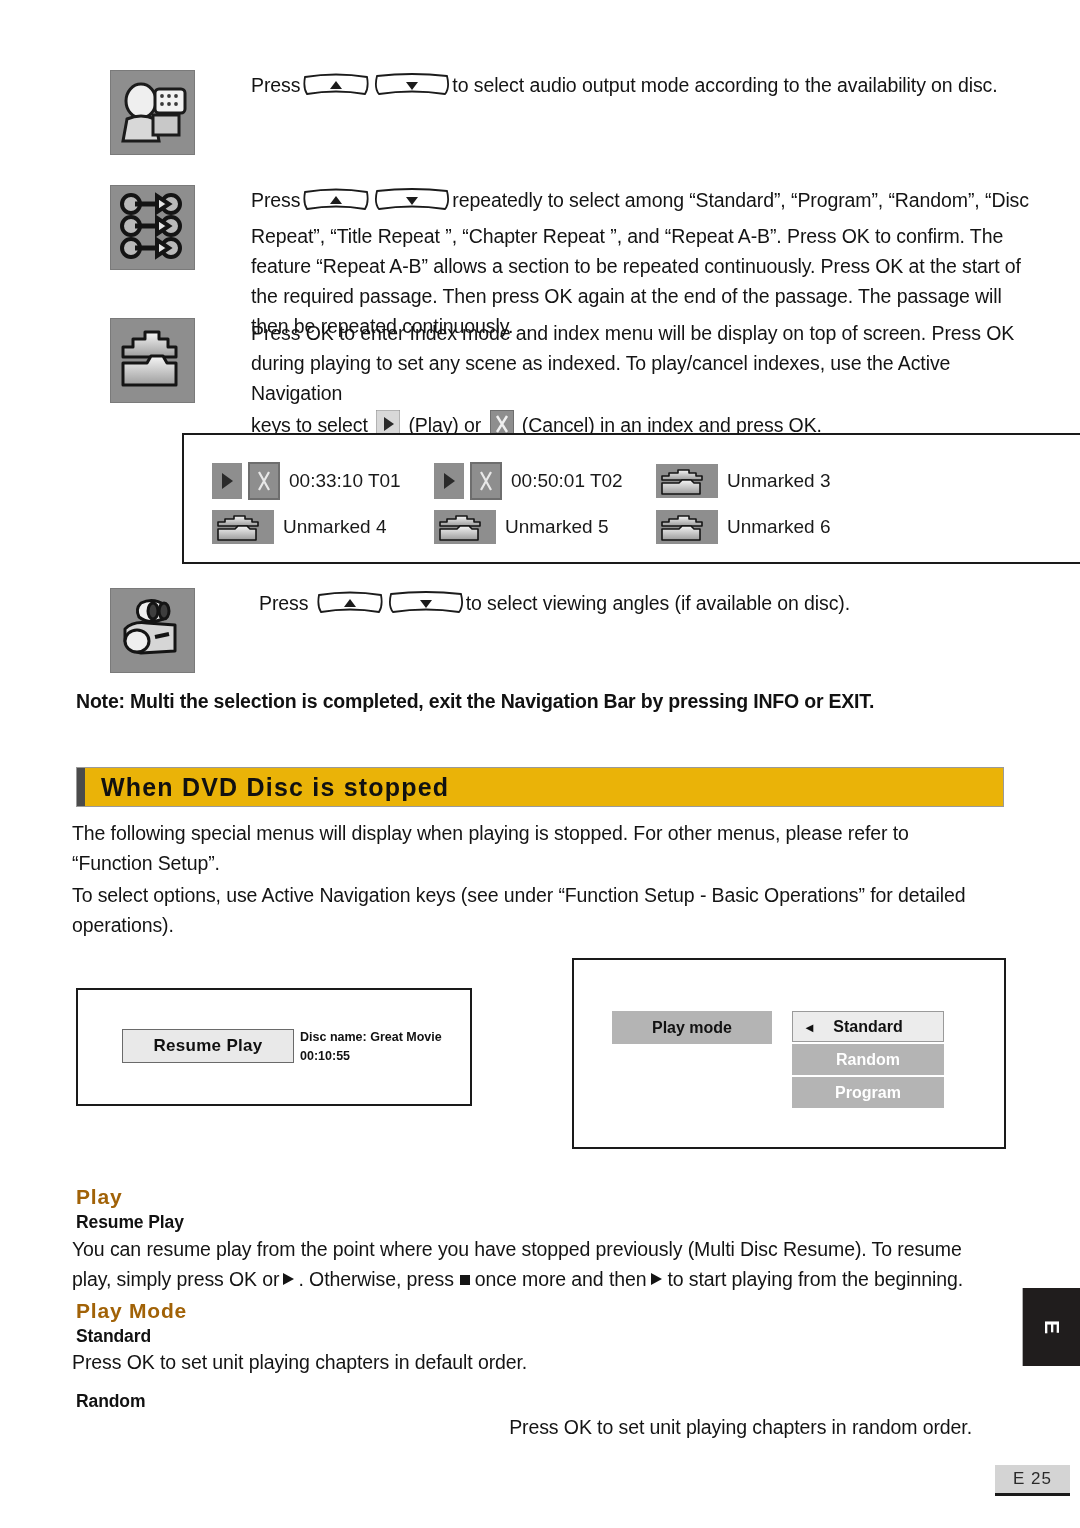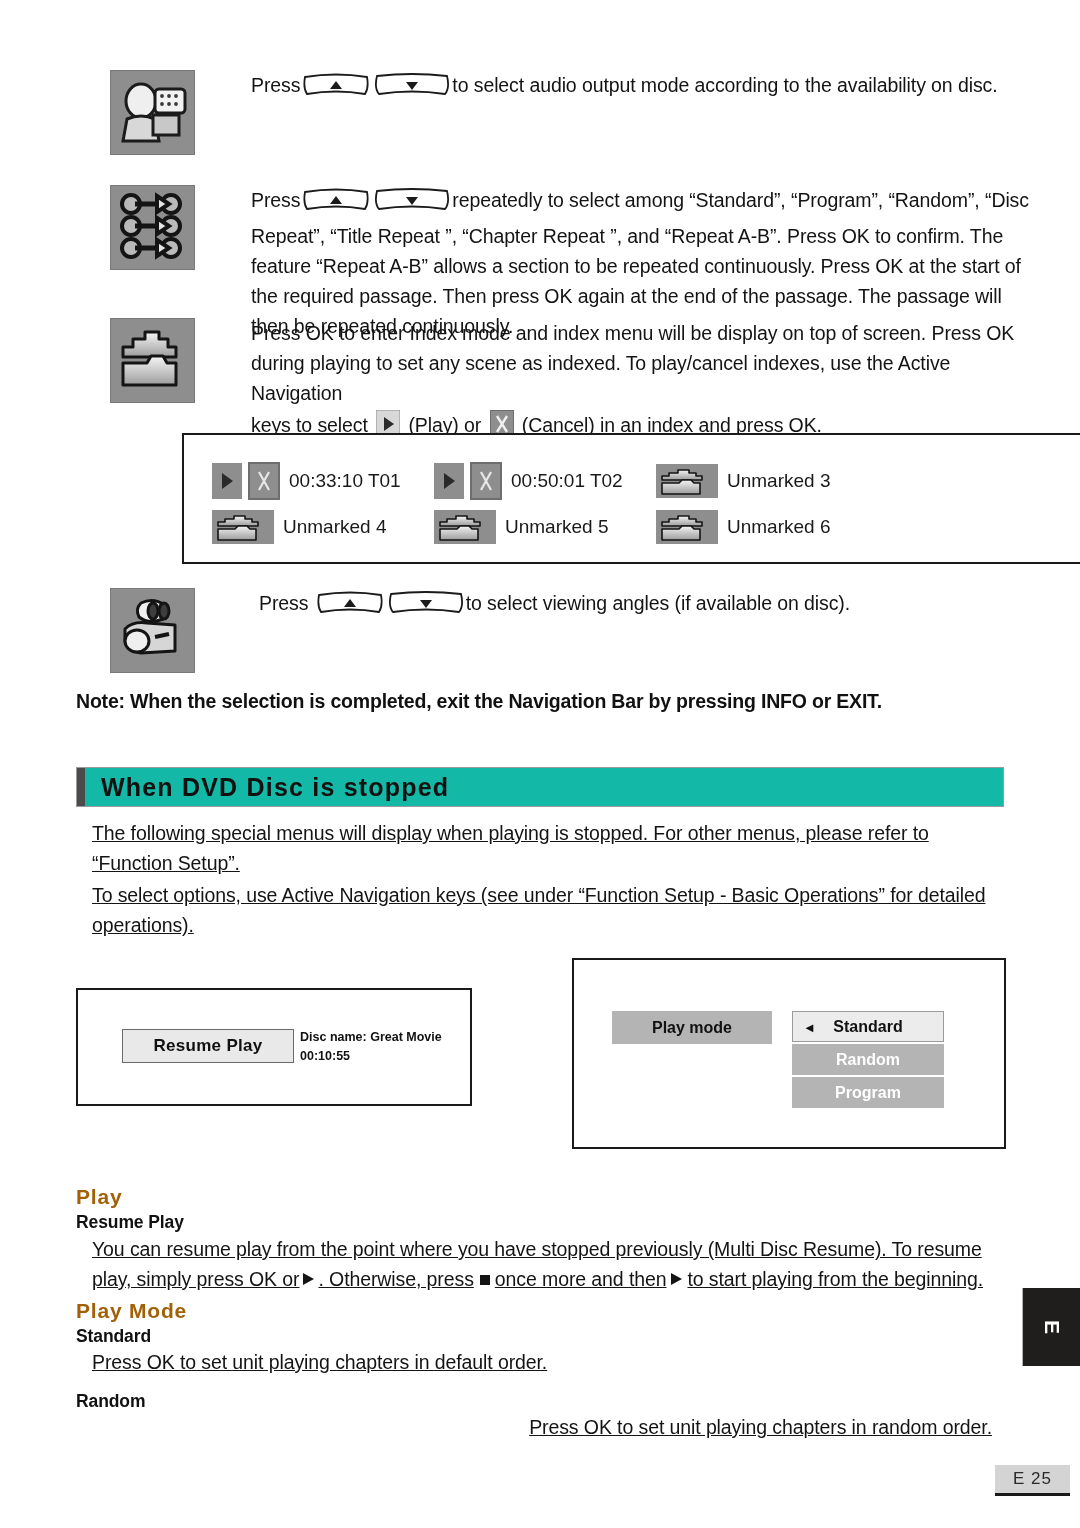--- a/index.html
+++ b/index.html
@@ -132,21 +132,21 @@
     letter-spacing: -0.2px;
   }
 
   
   .section-bar {
     position: absolute;
     left: 76px;
     top: 767px;
     width: 928px;
     height: 40px;
-    background: #14b8a6;
+    background: #eab308;
     border: 1px solid #9a9a9a;
     box-sizing: border-box;
   }
   .section-bar::before {
     content: "";
     position: absolute;
     left: 0; top: 0; bottom: 0;
     width: 8px;
     background: #4b4b4b;
   }
@@ -157,23 +157,22 @@
     transform: translateY(-50%);
     font-size: 25px;
     font-weight: bold;
     color: #111;
     letter-spacing: 1.2px;
   }
 
   
   .para {
     position: absolute;
-    left: 92px;
+    left: 72px;
     width: 900px;
-    text-decoration: underline;
   }
 
   
   .screen {
     position: absolute;
     border: 2px solid #1a1a1a;
     background: #fff;
     box-sizing: border-box;
   }
   #resume-screen {
@@ -531,21 +530,21 @@
       <span class="key"><svg width="68" height="26" viewBox="0 0 68 26">
             <path d="M3 5 q31 -5 62 0 q2 11 -2 17 q-29 -5 -58 0 q-4 -6 -2 -17 z" fill="#fff" stroke="#1b1b1b" stroke-width="1.8"></path>
             <path d="M34 9 l6 8 h-12 z" fill="#1b1b1b"></path>
           </svg></span><span class="key"><svg width="76" height="26" viewBox="0 0 76 26">
             <path d="M3 4 q35 -4 70 0 q3 12 -2 18 q-33 -5 -66 0 q-5 -6 -2 -18 z" fill="#fff" stroke="#1b1b1b" stroke-width="1.8"></path>
             <path d="M38 18 l-6 -8 h12 z" fill="#1b1b1b"></path>
           </svg></span><span>to select viewing angles (if available on disc).</span>
     </div>
   </div>
 
-  <div class="note">Note: When the selection is completed, exit the Navigation Bar by pressing INFO or EXIT.</div>
+  <div class="note">Note: Multi the selection is completed, exit the Navigation Bar by pressing INFO or EXIT.</div>
 
   <div class="section-bar">
     <div class="section-bar-title">When DVD Disc is stopped</div>
   </div>
 
   <div class="para body-text" style="top:818px;">The following special menus will display when playing is stopped. For other menus, please refer to “Function Setup”.</div>
   <div class="para body-text" style="top:880px;">To select options, use Active Navigation keys (see under “Function Setup - Basic Operations” for detailed operations).</div>
 
   <div class="screen" id="resume-screen">
     <div class="btn-resume">Resume Play</div>

